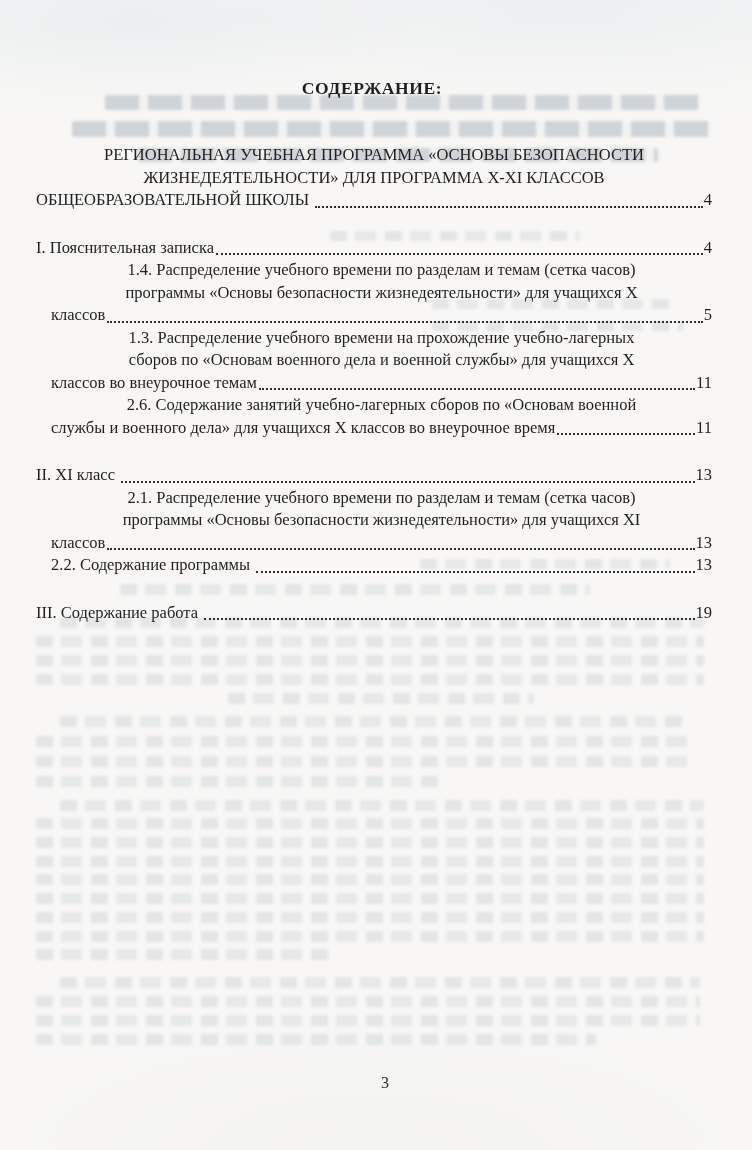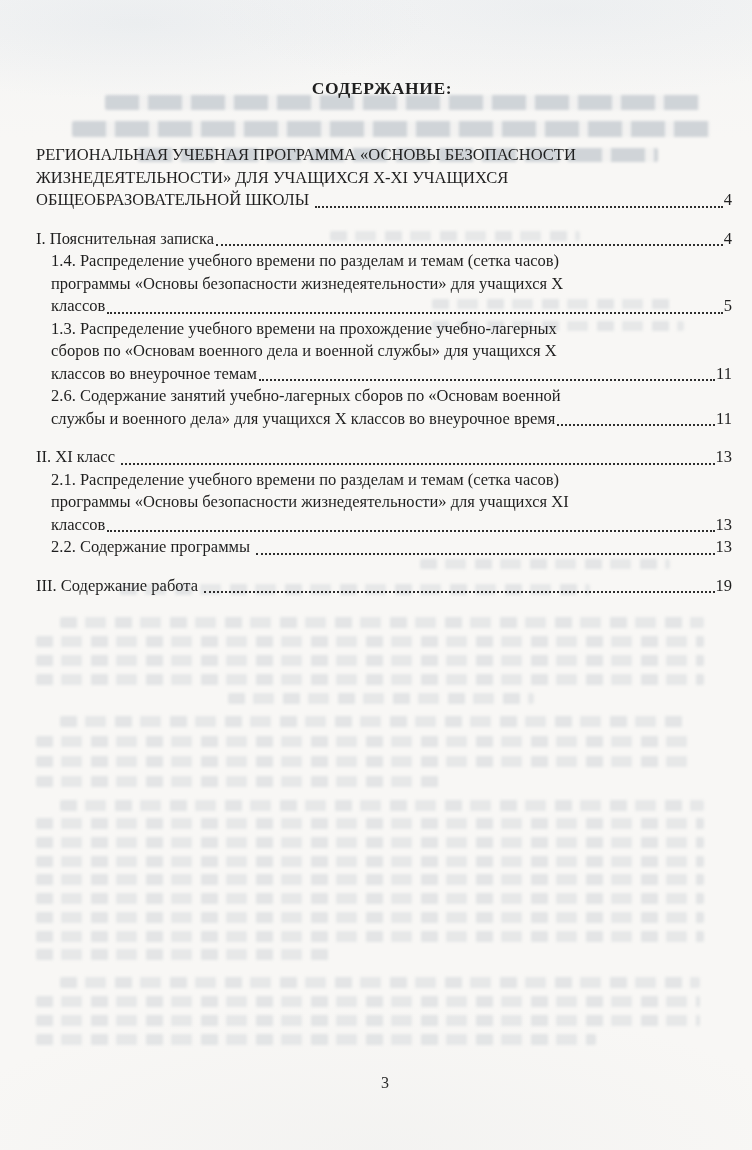--- a/index.html
+++ b/index.html
@@ -44,37 +44,37 @@
     background: repeating-linear-gradient(90deg,
       rgba(150,162,174,0.75) 0px, rgba(150,162,174,0.75) 34px,
       rgba(150,162,174,0.1) 34px, rgba(150,162,174,0.1) 43px);
     filter: blur(1.8px);
     opacity: 0.55;
   }
 
   
   .content {
     position: absolute; inset: 0;
-    padding: 78px 20px 0 36px;
+    padding: 78px 40px 0 36px;
     font-size: 16.5px;
     line-height: 22.5px;
   }
   .doc-title {
     margin: 0 4px 0 0;
     text-align: center;
     font-size: 17.5px;
     font-weight: bold;
     letter-spacing: 0.6px;
     line-height: 20px;
   }
   .toc { margin-top: 46px; }
   .entry { margin: 0; }
-  .entry.gap { margin-top: 16px; }
+  .entry.gap { margin-top: 25px; }
   .entry.sub { padding-left: 15px; }
-  .line { white-space: nowrap; }
+  .line { white-space: nowrap; text-align: center; }
   .line.last { display: flex; }
   .line .txt { white-space: pre; }
   .leader {
     flex: 1 1 auto;
     min-width: 12px;
     border-bottom: 2px dotted #2e2e2e;
     align-self: flex-end;
     margin: 0 1px 4px 2px;
   }
   .pg { white-space: pre; }
@@ -126,21 +126,21 @@
       <div class="bleed-line" style="top: 996px; left: 36px; width: 664px; height: 11px;"></div>
       <div class="bleed-line" style="top: 1015px; left: 36px; width: 664px; height: 11px;"></div>
       <div class="bleed-line" style="top: 1034px; left: 36px; width: 560px; height: 11px;"></div>
     </div>
 
   <div class="content">
     <h1 class="doc-title">СОДЕРЖАНИЕ:</h1>
     <div class="toc" id="toc">
         <div class="entry">
           <div class="line"><span class="txt">РЕГИОНАЛЬНАЯ УЧЕБНАЯ ПРОГРАММА «ОСНОВЫ БЕЗОПАСНОСТИ</span></div>
-          <div class="line"><span class="txt">ЖИЗНЕДЕЯТЕЛЬНОСТИ» ДЛЯ УЧАЩИХСЯ X-XI УЧАЩИХСЯ</span></div>
+          <div class="line"><span class="txt">ЖИЗНЕДЕЯТЕЛЬНОСТИ» ДЛЯ ПРОГРАММА X-XI КЛАССОВ</span></div>
           <div class="line last">
             <span class="txt">ОБЩЕОБРАЗОВАТЕЛЬНОЙ ШКОЛЫ </span>
             <span class="leader"></span>
             <span class="pg">4</span>
           </div>
         </div>
         <div class="entry gap">
           <div class="line last">
             <span class="txt">I. Пояснительная записка</span>
             <span class="leader"></span>

